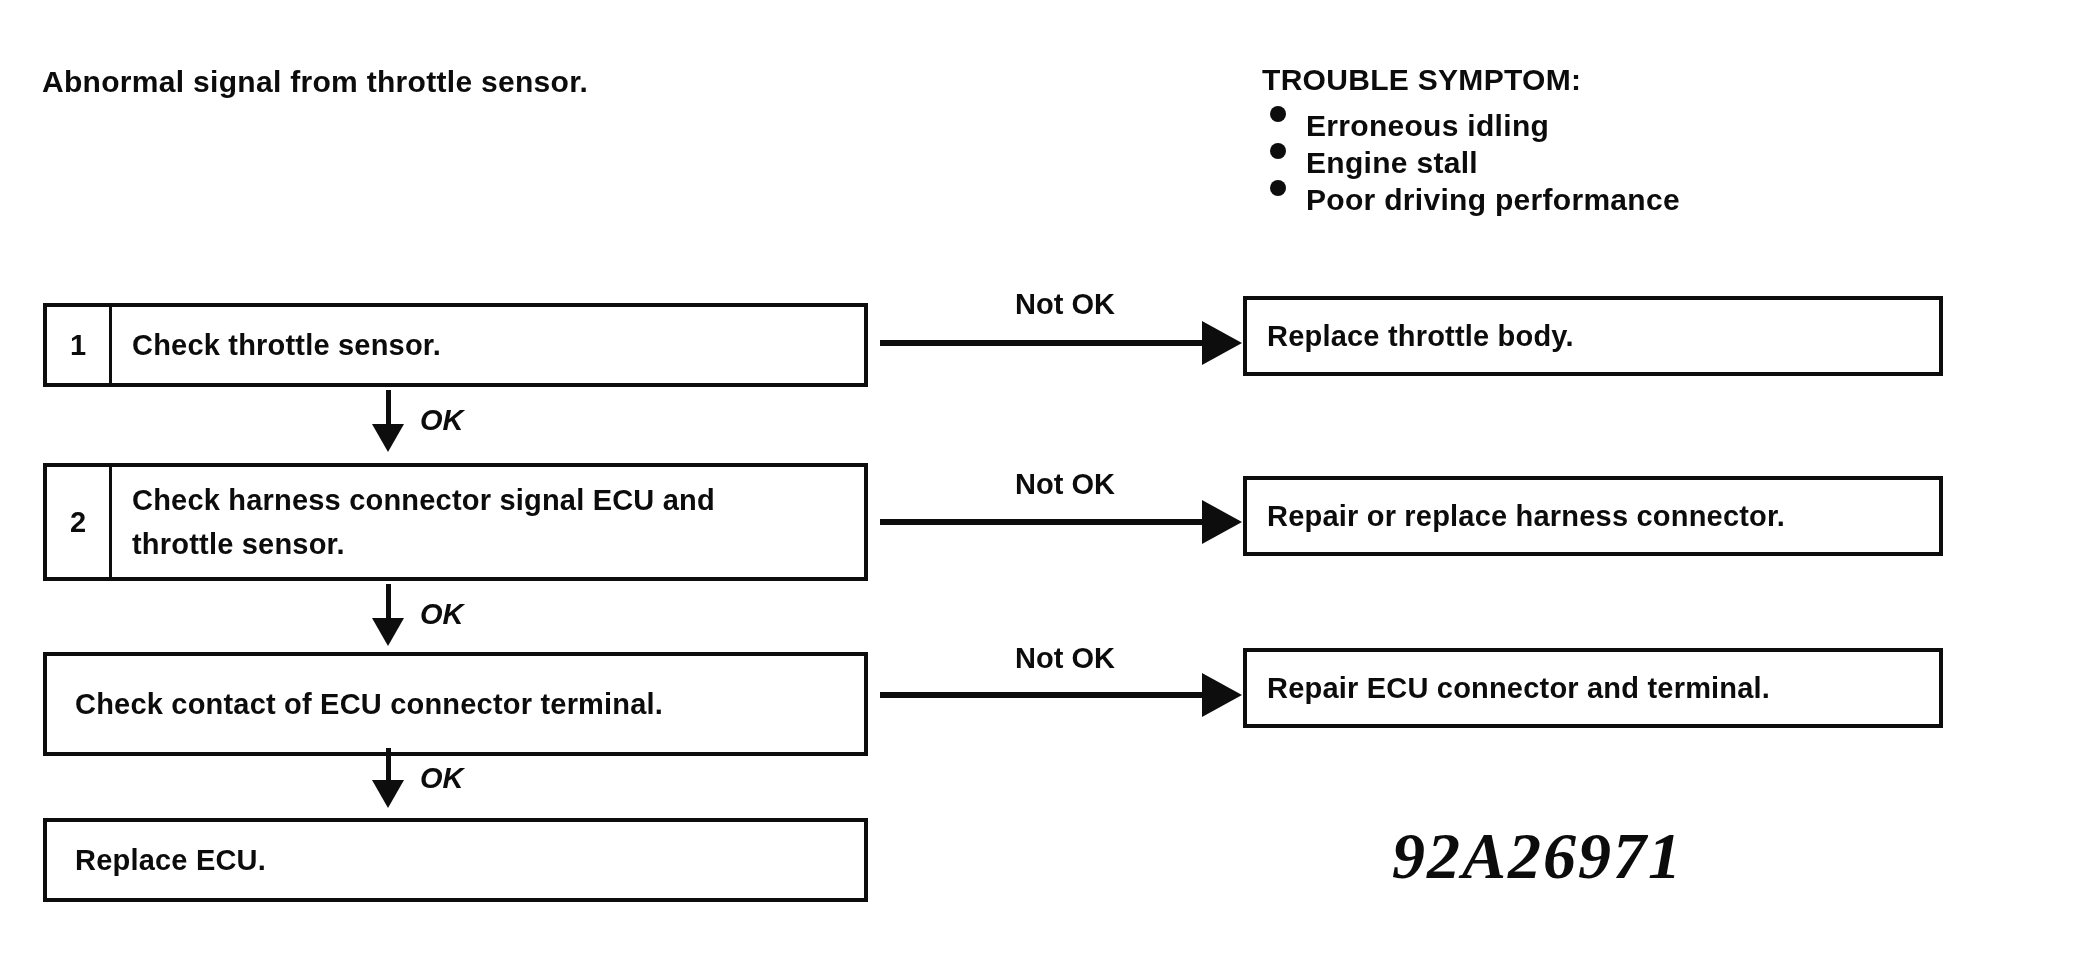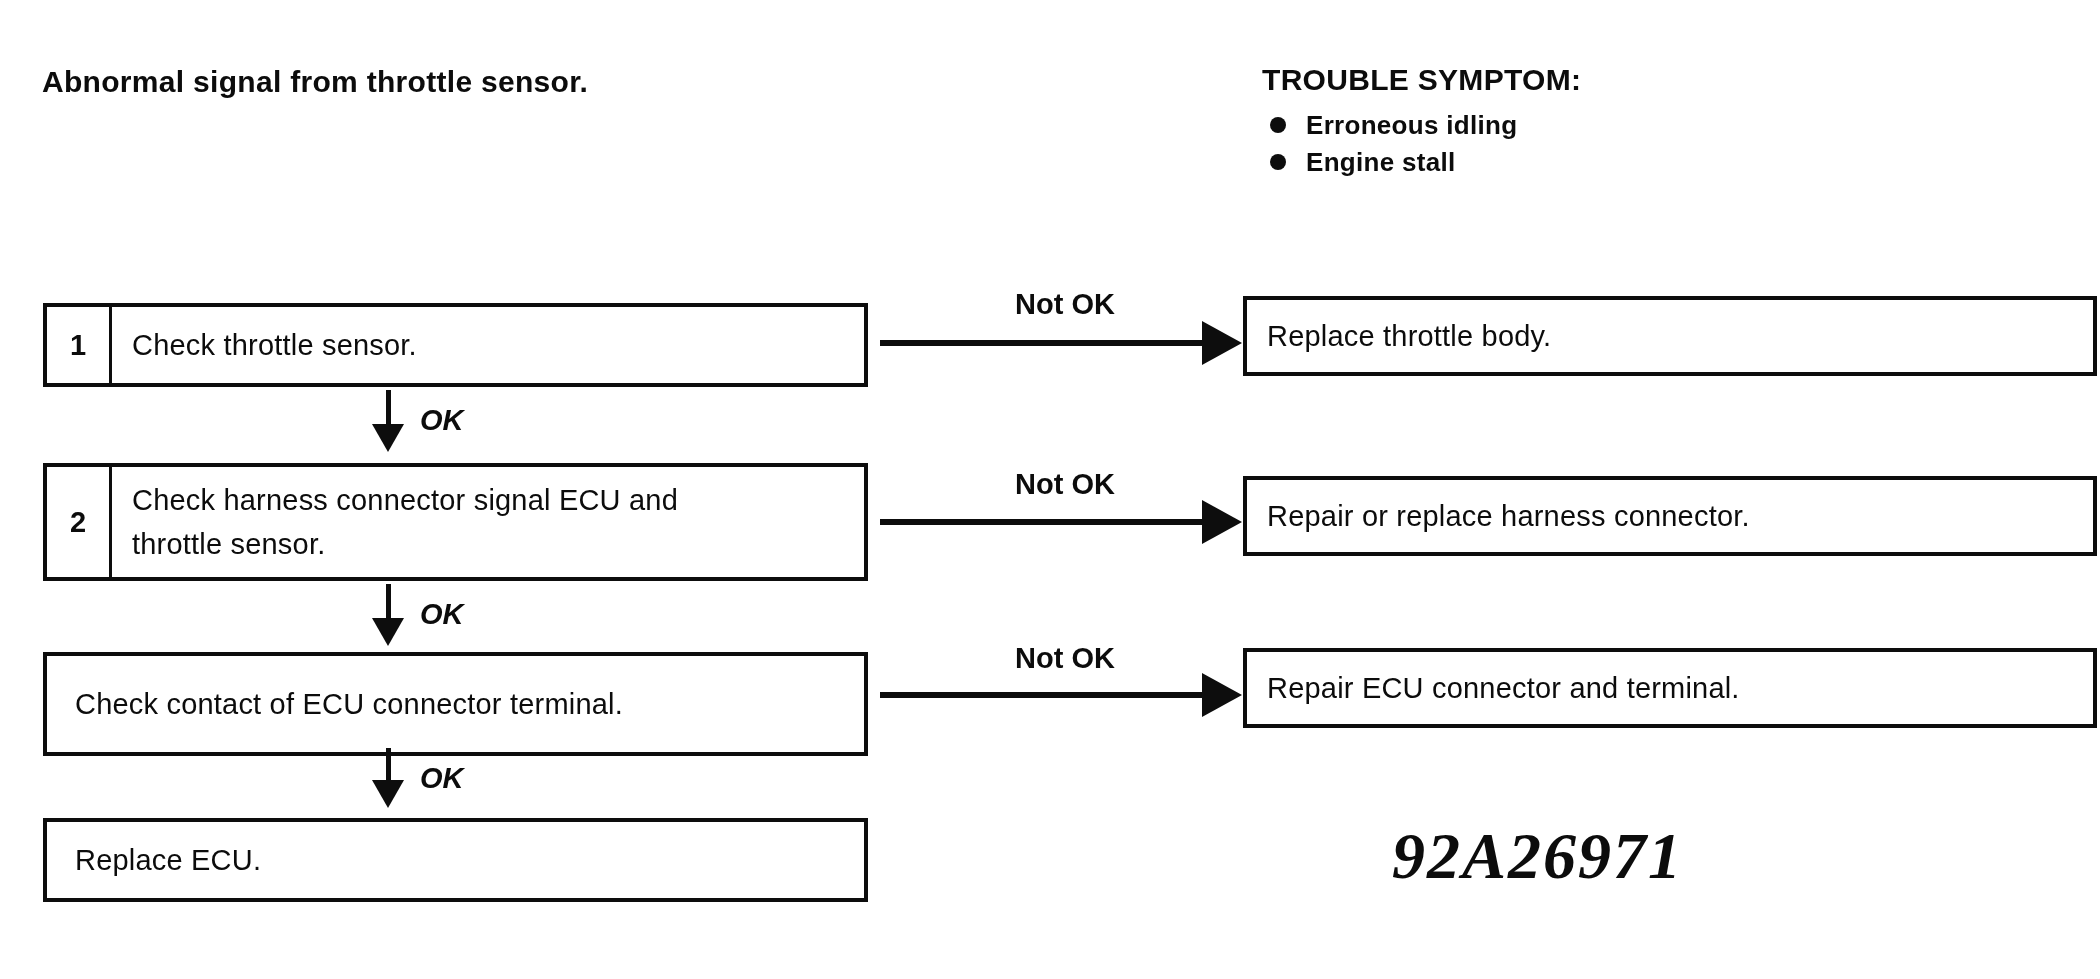--- a/index.html
+++ b/index.html
@@ -22,58 +22,58 @@
     font-size: 30px;
     font-weight: 600;
     line-height: 40px;
     letter-spacing: 0.3px;
   }
   #diagnosis-block { left: 42px; top: 62px; }
   #symptom-block   { left: 1262px; top: 60px; }
   .symptom-list { margin-top: 6px; }
   .symptom-item {
     display: flex;
-    align-items: center;
+    align-items: flex-start;
     height: 37px;
-    font-size: 26px;
+    font-size: 30px;
     font-weight: 600;
   }
   .dot {
     width: 16px; height: 16px;
     border-radius: 50%;
     background: #0d0d0d;
     margin: 0 20px 0 8px;
     flex: 0 0 auto;
   }
   
   .box {
     position: absolute;
     border: 4px solid #0d0d0d;
     background: #ffffff;
     display: flex;
     align-items: stretch;
     box-sizing: border-box;
   }
   .box.left  { left: 43px;  width: 825px; }
-  .box.right { left: 1243px; width: 854px; }
+  .box.right { left: 1243px; width: 700px; }
   .numcell {
     flex: 0 0 62px;
     border-right: 3px solid #0d0d0d;
     display: flex;
     align-items: center;
     justify-content: center;
     font-size: 29px;
     font-weight: 600;
   }
   .boxtext {
     display: flex;
     align-items: center;
     padding-left: 20px;
     font-size: 29px;
-    font-weight: 400;
+    font-weight: 700;
     line-height: 44px;
     letter-spacing: 0.2px;
   }
   .boxtext.pad-wide { padding-left: 28px; }
   .boxtext.w-narrow { max-width: 620px; }
   
   .h-arrow { position: absolute; left: 880px; width: 362px; height: 6px; }
   .h-line  { position: absolute; left: 0; top: 0; width: 324px; height: 6px; background: #0d0d0d; }
   .h-head  {
     position: absolute; left: 322px; top: -19px;
@@ -129,20 +129,24 @@
     <div>TROUBLE SYMPTOM:</div>
     <div class="symptom-list">
       <div class="symptom-item">
         <span class="dot"></span>
         <span>Erroneous idling</span>
       </div>
       <div class="symptom-item">
         <span class="dot"></span>
         <span>Engine stall</span>
       </div>
+      <div class="symptom-item">
+        <span class="dot"></span>
+        <span>Poor driving performance</span>
+      </div>
     </div>
   </div>
 
   <div class="box left" style="top:303px;height:84px">
     <div class="numcell">1</div>
     <div class="boxtext">Check throttle sensor.</div>
   </div>
   <div class="notok-label" style="top:288px">Not OK</div>
   <div class="h-arrow" style="top:340px">
     <div class="h-line"></div>

